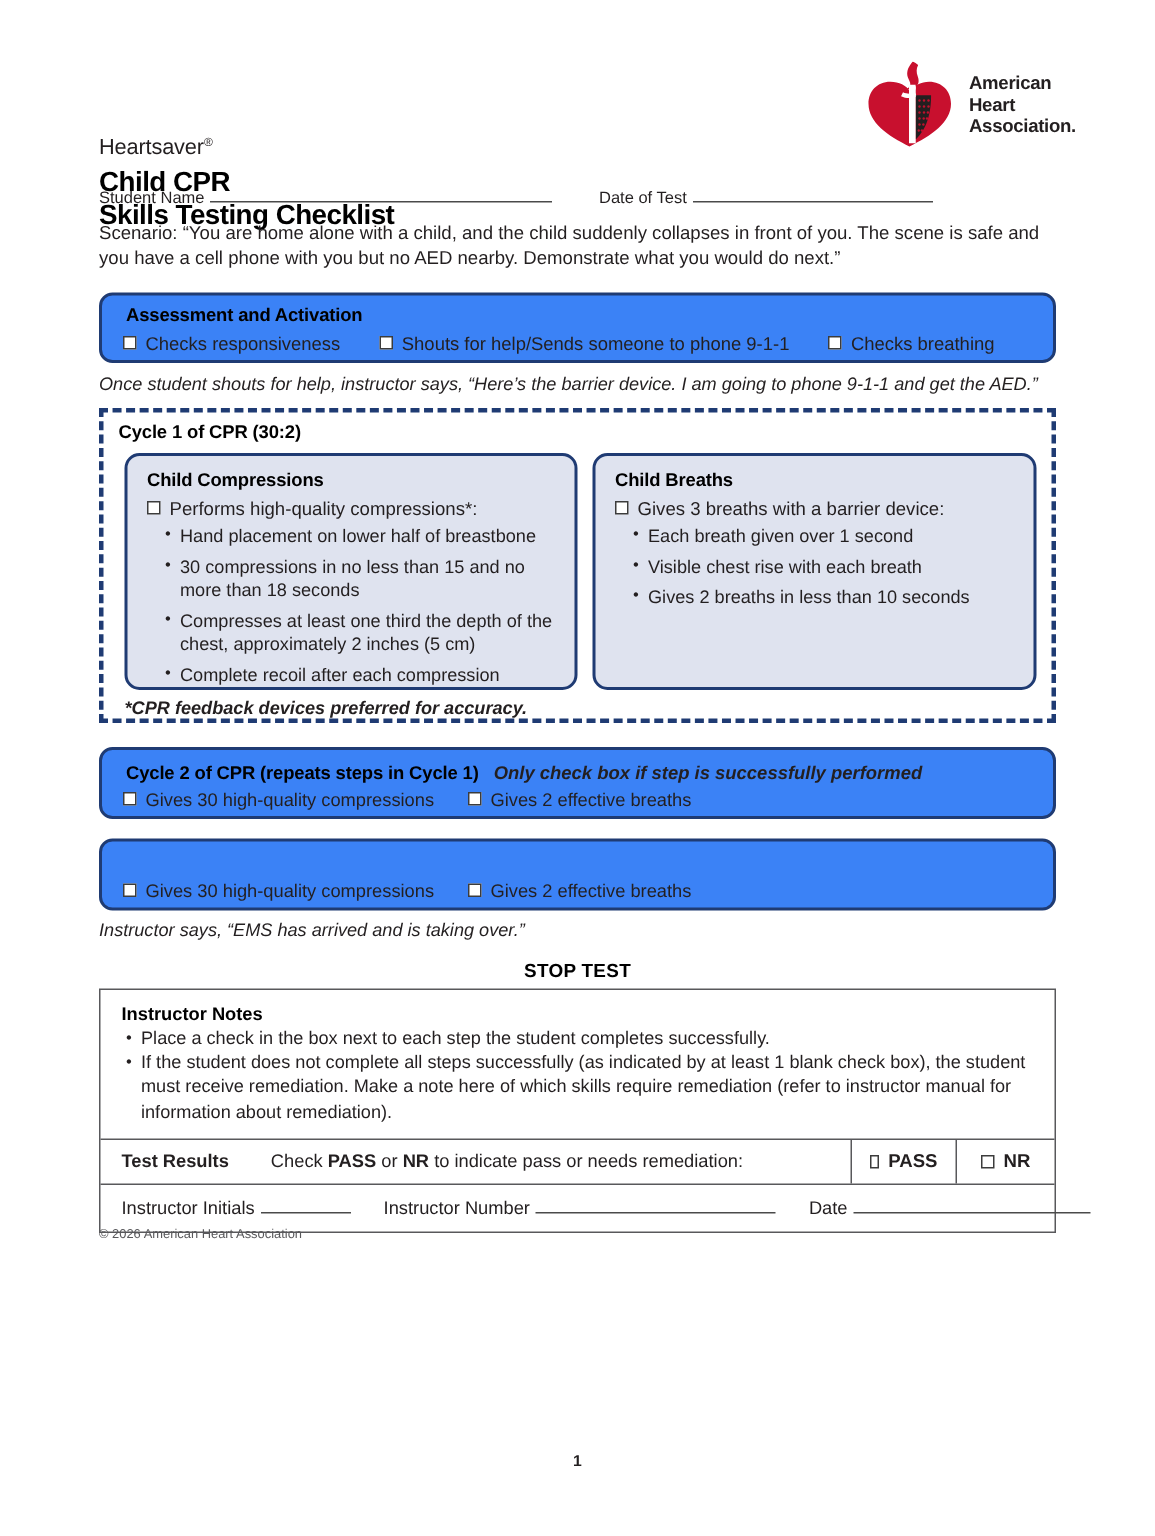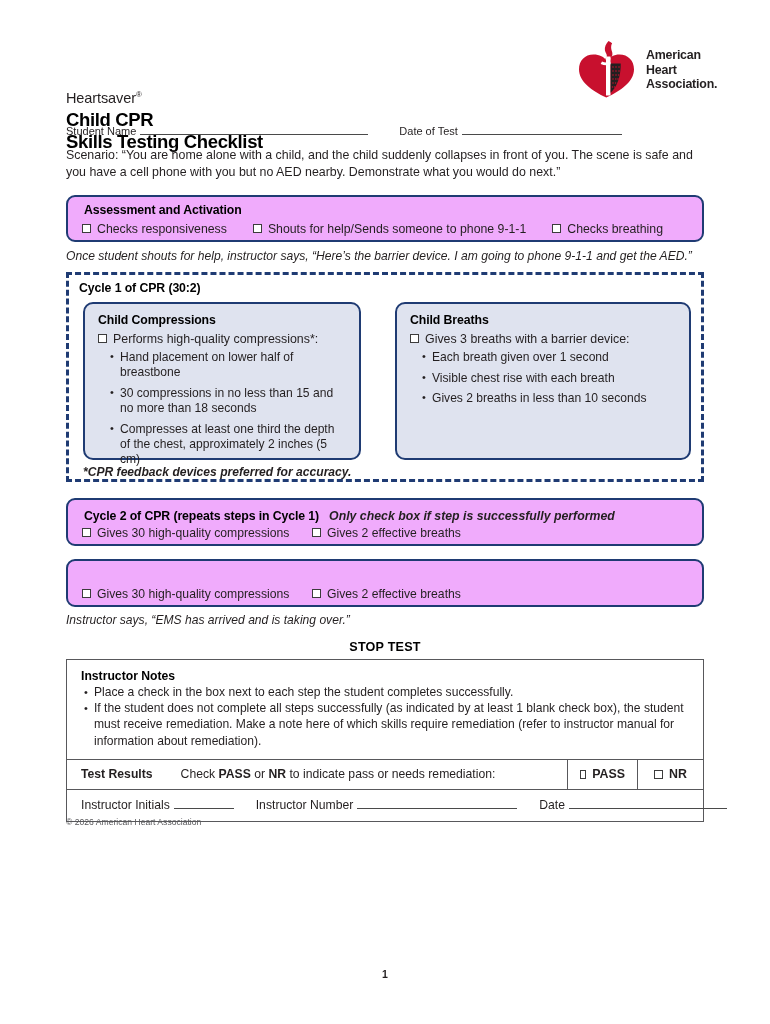--- a/index.html
+++ b/index.html
@@ -73,21 +73,21 @@
     position: absolute;
     left: 66px; top: 147px; width: 648px;
     font-size: 12.4px;
     line-height: 16.5px;
     color: #231f20;
   }
 
   
   .bluebox {
     position: absolute;
-    background: #f0abfc;
+    background: #3b82f6;
     border: 2.2px solid #1f3b73;
     border-radius: 9px;
   }
   .box-title {
     font-weight: bold;
     font-size: 12.3px;
     color: #000;
     letter-spacing: -0.1px;
   }
 
@@ -136,21 +136,21 @@
     letter-spacing: -0.1px;
   }
 
   .subbox {
     position: absolute;
     background: #dfe3ef;
     border: 2.2px solid #1f3b73;
     border-radius: 10px;
     padding: 9px 12px 8px 13px;
   }
-  .subbox-l { left: 14px; top: 27px; width: 278px; height: 158px; }
+  .subbox-l { left: 14px; top: 27px; width: 302px; height: 158px; }
   .subbox-r { left: 326px; top: 27px; width: 296px; height: 158px; }
   .subbox .box-title { display: block; margin-bottom: 4px; }
   .chk-head {
     font-size: 12.4px;
     line-height: 16px;
     color: #231f20;
     margin-bottom: 3px;
   }
   ul.blist {
     margin: 0; padding: 0 0 0 22px;
@@ -338,20 +338,21 @@
   <div class="dashbox">
     <div class="dash-title">Cycle 1 of CPR (30:2)</div>
 
     <div class="subbox subbox-l">
       <span class="box-title">Child Compressions</span>
       <div class="chk-head"><span class="cbox"></span><span>Performs high-quality compressions*:</span></div>
       <ul class="blist">
         <li>Hand placement on lower half of breastbone</li>
         <li>30 compressions in no less than 15 and no more than 18 seconds</li>
         <li>Compresses at least one third the depth of the chest, approximately 2 inches (5 cm)</li>
+        <li>Complete recoil after each compression</li>
       </ul>
     </div>
 
     <div class="subbox subbox-r">
       <span class="box-title">Child Breaths</span>
       <div class="chk-head"><span class="cbox"></span><span>Gives 3 breaths with a barrier device:</span></div>
       <ul class="blist">
         <li>Each breath given over 1 second</li>
         <li>Visible chest rise with each breath</li>
         <li>Gives 2 breaths in less than 10 seconds</li>

